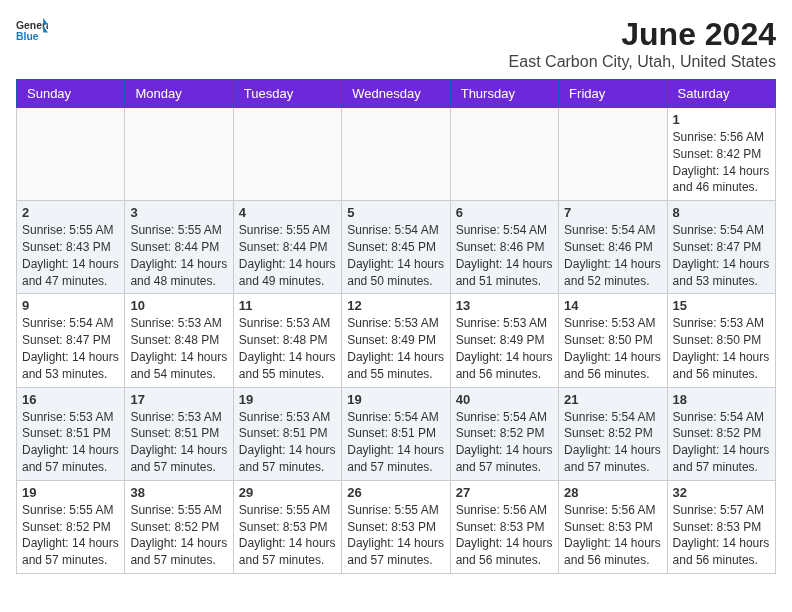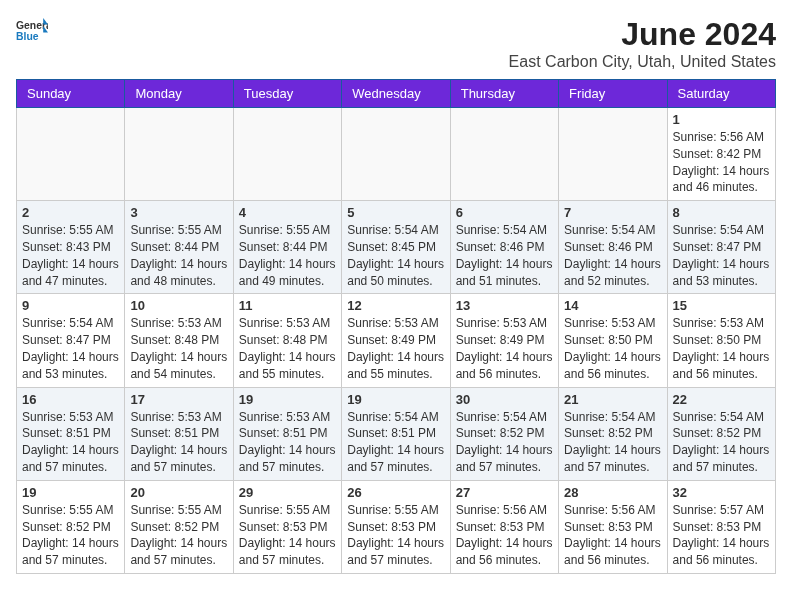--- a/index.html
+++ b/index.html
@@ -253,51 +253,51 @@
 and 57 minutes.</div>
         </td>
         <td>
           <span class="day-number">19</span>
           <div class="day-info">Sunrise: 5:54 AM
 Sunset: 8:51 PM
 Daylight: 14 hours
 and 57 minutes.</div>
         </td>
         <td>
-          <span class="day-number">30</span>
+          <span class="day-number">40</span>
           <div class="day-info">Sunrise: 5:54 AM
 Sunset: 8:52 PM
 Daylight: 14 hours
 and 57 minutes.</div>
         </td>
         <td>
           <span class="day-number">21</span>
           <div class="day-info">Sunrise: 5:54 AM
 Sunset: 8:52 PM
 Daylight: 14 hours
 and 57 minutes.</div>
         </td>
         <td>
-          <span class="day-number">22</span>
+          <span class="day-number">18</span>
           <div class="day-info">Sunrise: 5:54 AM
 Sunset: 8:52 PM
 Daylight: 14 hours
 and 57 minutes.</div>
         </td>
       </tr>
       <tr>
         <td>
           <span class="day-number">19</span>
           <div class="day-info">Sunrise: 5:55 AM
 Sunset: 8:52 PM
 Daylight: 14 hours
 and 57 minutes.</div>
         </td>
         <td>
-          <span class="day-number">20</span>
+          <span class="day-number">38</span>
           <div class="day-info">Sunrise: 5:55 AM
 Sunset: 8:52 PM
 Daylight: 14 hours
 and 57 minutes.</div>
         </td>
         <td>
           <span class="day-number">29</span>
           <div class="day-info">Sunrise: 5:55 AM
 Sunset: 8:53 PM
 Daylight: 14 hours

